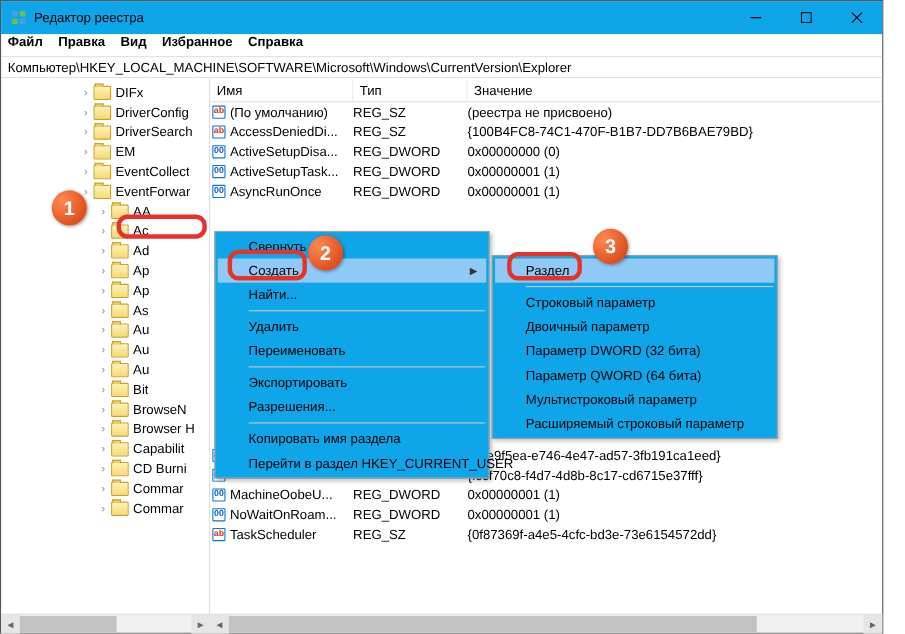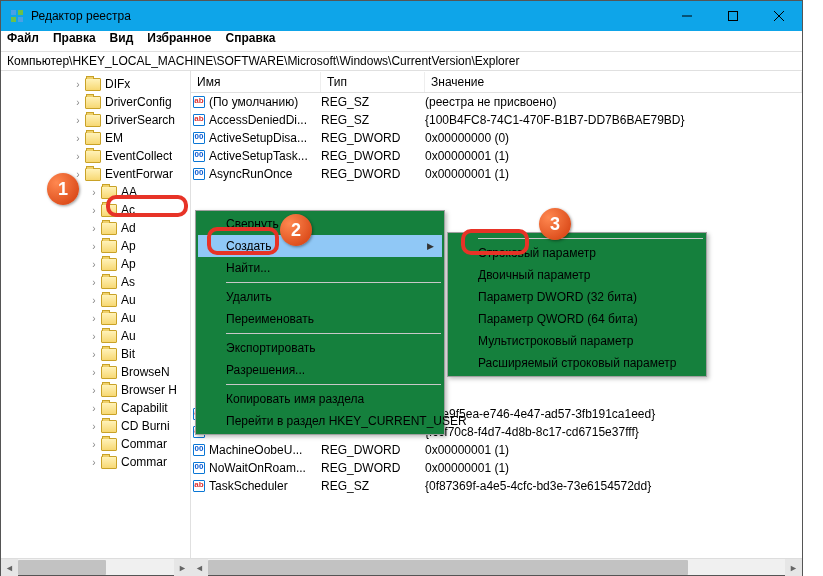--- a/index.html
+++ b/index.html
@@ -32,21 +32,21 @@
   .row { display: flex; align-items: center; height: 18px; }
   .row .c1 { width: 130px; display: flex; align-items: center; overflow: hidden; white-space: nowrap; }
   .row .c2 { width: 104px; } .row .c3 { flex: 1; white-space: nowrap; }
   .scrollbar-h { height: 17px; background: #f0f0f0; border-top: 1px solid #ddd; display: flex; }
   .scrollbar-h .btn { width: 17px; height: 17px; background: #e6e6e6; display:flex; align-items:center; justify-content:center; color:#666; font-size:9px; }
   .scrollbar-h .track { flex:1; position:relative; }
   .scrollbar-h .thumb { position:absolute; height:15px; top:1px; background:#c2c2c2; border-radius:1px; }
   .scrollbar-h .thumb.t1 { left:0; width:88px; }
   .scrollbar-h .thumb.t2 { left:0; width:480px; }
   
-  .ctxmenu { position: absolute; background: #15803d; border: 1px solid #a0a0a0; box-shadow: 2px 2px 4px rgba(0,0,0,0.25); padding: 2px; }
+  .ctxmenu { position: absolute; background: #0ea5e9; border: 1px solid #a0a0a0; box-shadow: 2px 2px 4px rgba(0,0,0,0.25); padding: 2px; }
   .ctxitem { height: 22px; display: flex; align-items: center; padding: 0 30px 0 28px; white-space: nowrap; position: relative; cursor: default; }
   .ctxitem.hl { background: #90c8f6; }
   .ctxitem .arrow { position: absolute; right: 8px; font-size: 9px; color: #333; }
   .ctxsep { height: 1px; background: #c8c8c8; margin: 3px 1px 3px 28px; }
   
   .callout { position: absolute; border: 4px solid #e73327; border-radius: 10px; pointer-events: none; }
   .number { position: absolute; width: 32px; height: 32px; border-radius: 50%; background: radial-gradient(circle at 30% 30%, #ff8850, #d13a0b); color: #fff; font-weight: bold; font-size: 18px; display: flex; align-items: center; justify-content: center; box-shadow: 1px 1px 3px rgba(0,0,0,0.4); pointer-events:none; }
 </style>
 </head>
 <body>
@@ -344,20 +344,23 @@
   <div class="ctxsep"></div>
   <div class="ctxitem">
       <span>Копировать имя раздела</span>
     </div>
   <div class="ctxitem">
       <span>Перейти в раздел HKEY_CURRENT_USER</span>
     </div>
 </div>
 
 <div class="ctxmenu" style="left:447px; top:232px; width:260px">
+  <div class="ctxitem hl">
+      <span>Раздел</span>
+    </div>
   <div class="ctxsep"></div>
   <div class="ctxitem">
       <span>Строковый параметр</span>
     </div>
   <div class="ctxitem">
       <span>Двоичный параметр</span>
     </div>
   <div class="ctxitem">
       <span>Параметр DWORD (32 бита)</span>
     </div>

